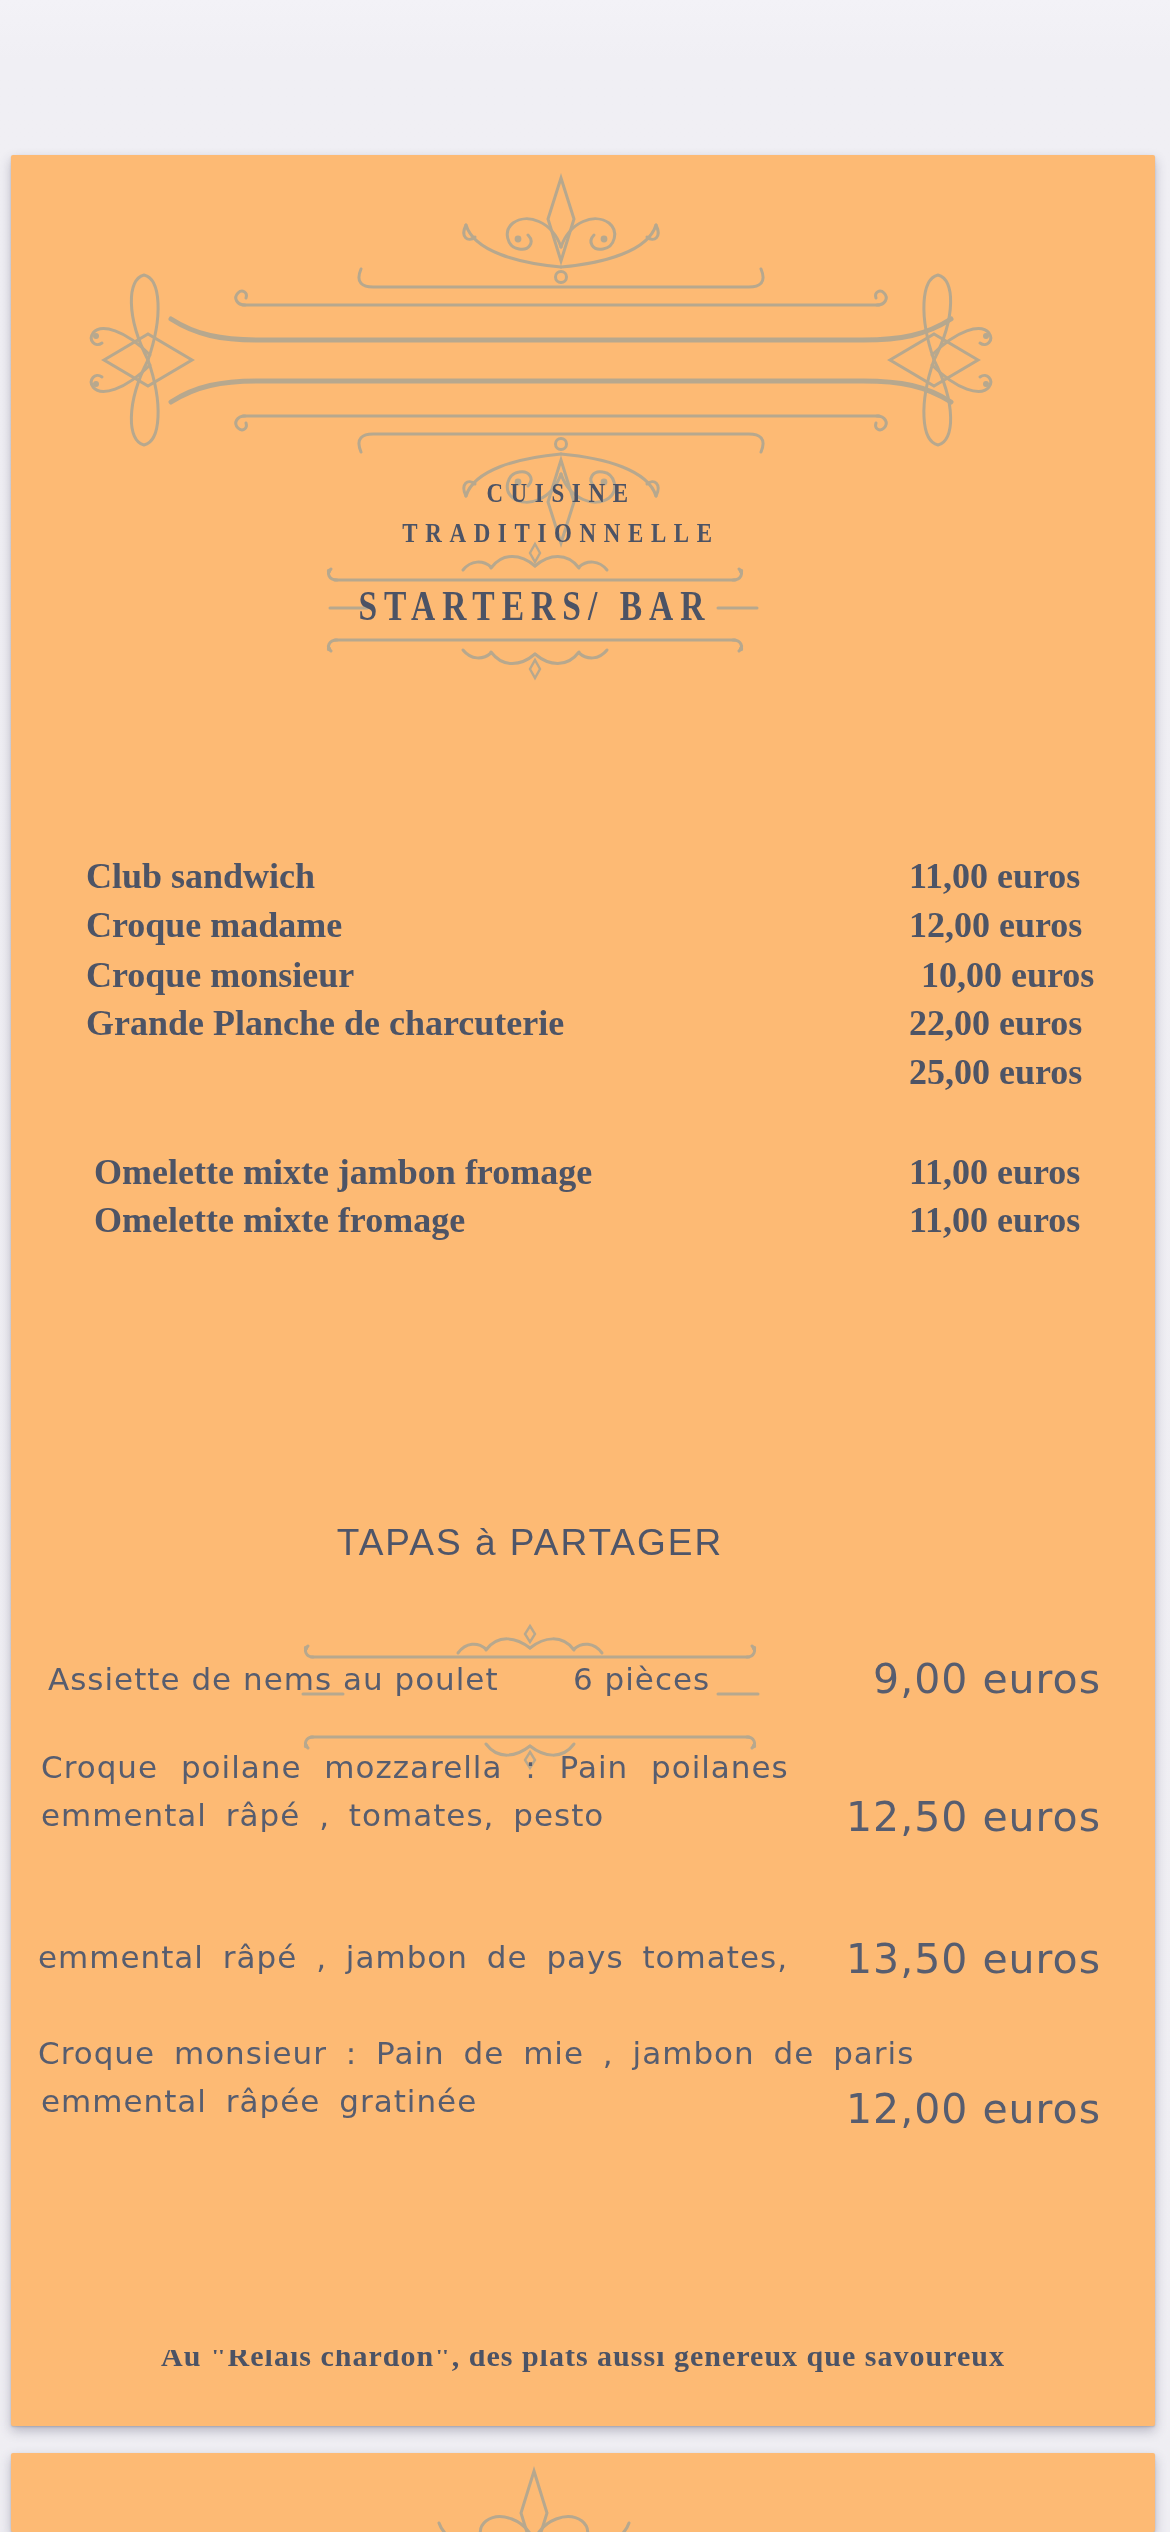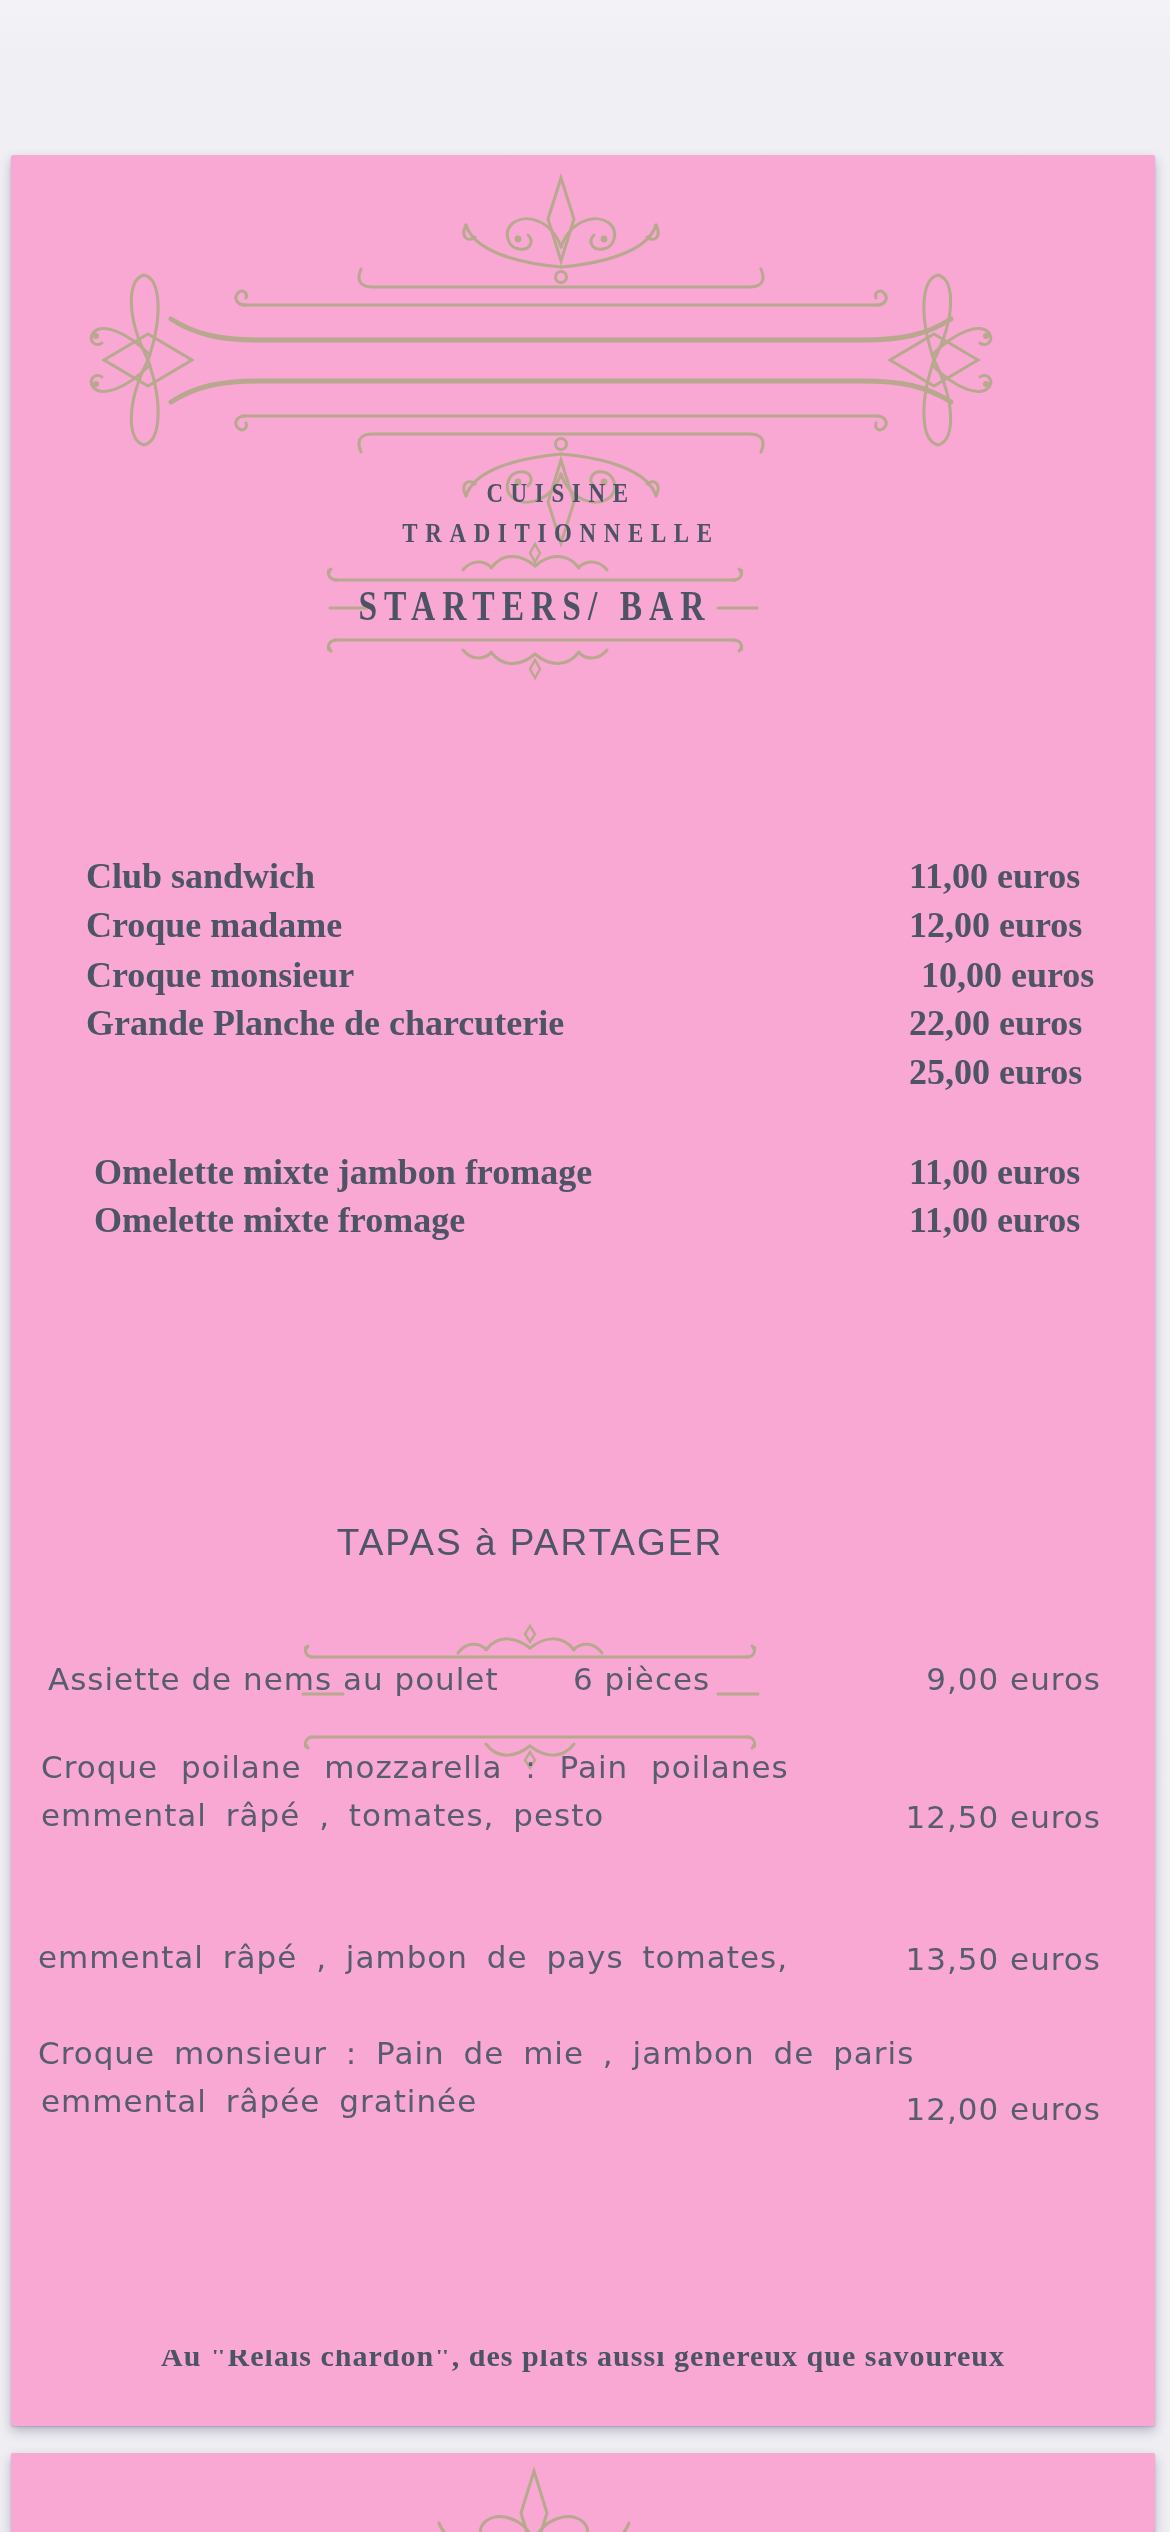--- a/index.html
+++ b/index.html
@@ -2,21 +2,21 @@
 <html><head>
 <meta charset="utf-8">
 <style>
   html,body{margin:0;padding:0;}
   body{
     width:1170px;height:2532px;position:relative;overflow:hidden;
     background:linear-gradient(#f3f2f7 0px,#f0eff4 60px,#efeef3 100%);
     font-family:"Liberation Serif",serif;
   }
   .page{
-    position:absolute;left:11px;width:1144px;background:#f9a8d4;border-radius:2px;
+    position:absolute;left:11px;width:1144px;background:#fdba74;border-radius:2px;
     box-shadow:0 1px 2px rgba(30,30,50,.18),0 5px 12px rgba(55,55,85,.30);
   }
   #page1{top:155px;height:2271px;}
   #page2{top:2453px;height:79px;overflow:hidden;}
   .abs{position:absolute;}
   svg{display:block;overflow:visible;}
   .orn{stroke:#b7a88e;fill:none;stroke-width:3;stroke-linecap:round;}
   .orn-thick{stroke:#b7a88e;fill:none;stroke-width:5;stroke-linecap:round;}
   .orn-dot{fill:#b7a88e;stroke:none;}
   
@@ -39,21 +39,21 @@
   
   .sans{font-family:"DejaVu Sans",sans-serif;color:#575d6f;}
   .sec-title-sans{
     left:199px;top:1366px;width:640px;text-align:center;color:#4e5569;
     font-size:37px;line-height:44px;letter-spacing:2px;white-space:nowrap;
     font-family:Liberation Sans, sans-serif;font-weight:400;
   }
   .trow{font-size:31px;line-height:44px;letter-spacing:1px;white-space:nowrap;}
   .ws-wide{word-spacing:12px;}
   .ws-med{word-spacing:8px;}
-  .tprice{font-size:31px;line-height:44px;letter-spacing:1px;}
+  .tprice{font-size:41px;line-height:44px;letter-spacing:1px;}
   .pr-right{right:54px;text-align:right;}
   
   .footer-clip{left:0;top:2195px;width:1144px;height:26px;overflow:hidden;}
   .footer-clip .inner{
     display:block;margin-top:-13px;text-align:center;color:#4c5365;
     font-size:30px;line-height:38px;font-weight:700;letter-spacing:1px;white-space:nowrap;
   }
 </style>
 </head>
 <body>

